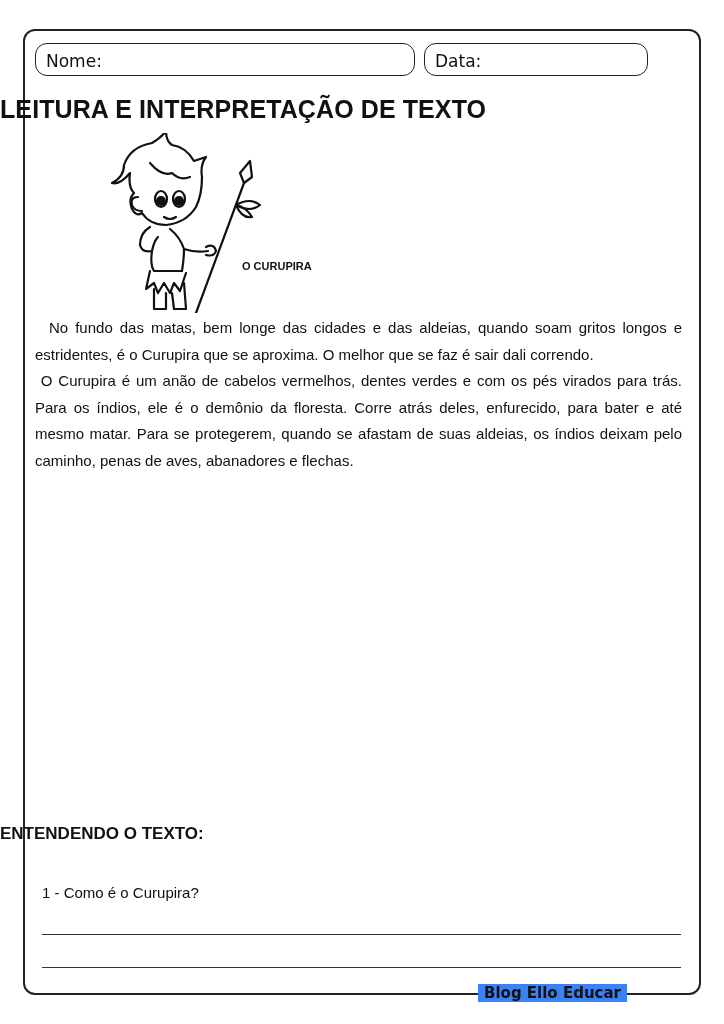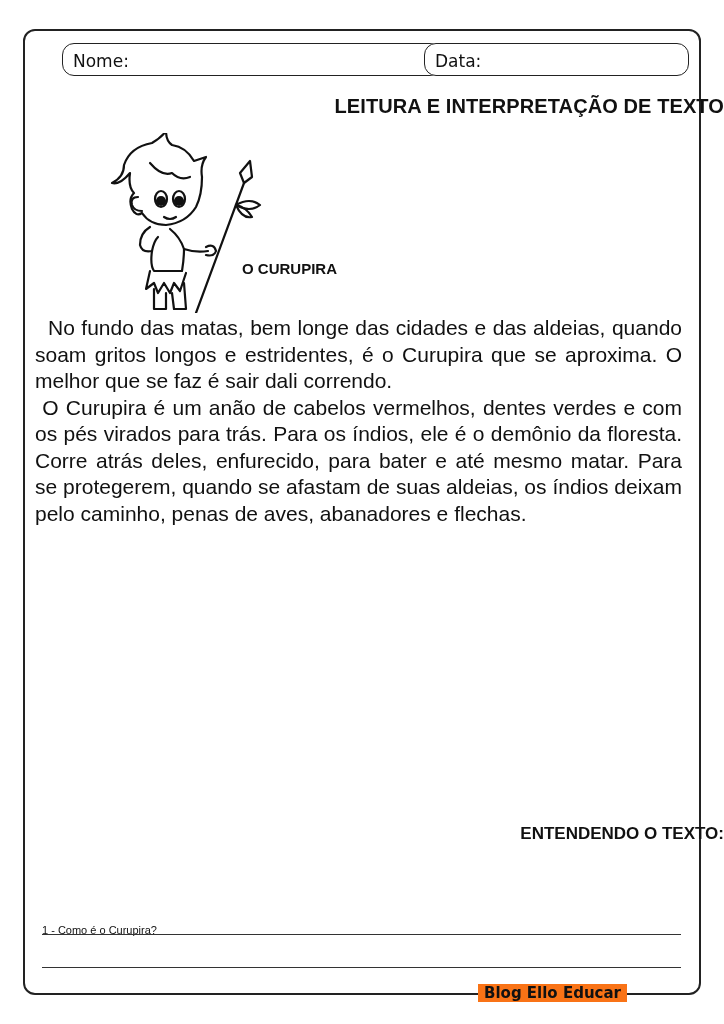--- a/index.html
+++ b/index.html
@@ -1,29 +1,29 @@
 <!DOCTYPE html>
 <html><head>
 <meta charset="utf-8">
 <style>
   html, body { margin:0; padding:0; background:#ffffff; }
   body { width:724px; height:1024px; position:relative; overflow:hidden; font-family:"Liberation Sans", sans-serif; color:#111; }
   .frame { position:absolute; left:23px; top:29px; width:678px; height:966px; border:2px solid #222; border-radius:12px; box-sizing:border-box; }
   .field { position:absolute; top:43px; height:33px; border:1.5px solid #222; border-radius:12px; box-sizing:border-box; font-family:"DejaVu Sans", sans-serif; font-size:17px; padding:7px 10px; background:#fff; }
-  .field.name { left:35px; width:380px;margin-left:27px; }
-  .field.date { left:424px; width:265px; }
-  .title { position:absolute; top:95px; left:0; width:724px; text-align:right; font-weight:bold; font-size:20px; letter-spacing:0.1px; }
+  .field.name { left:35px; width:380px; }
+  .field.date { left:424px; width:224px; }
+  .title { position:absolute; top:95px; left:0; width:724px; text-align:left; font-weight:bold; font-size:25px; letter-spacing:0.1px; }
   .illus { position:absolute; left:110px; top:133px; width:160px; height:180px; }
-  .subtitle { position:absolute; left:242px; top:260px; font-weight:bold; font-size:15px; }
-  .body-text { position:absolute; left:35px; top:315px; width:647px; font-size:21px; line-height:26.5px; text-align:justify; }
+  .subtitle { position:absolute; left:242px; top:260px; font-weight:bold; font-size:11px; }
+  .body-text { position:absolute; left:35px; top:315px; width:647px; font-size:15px; line-height:26.5px; text-align:justify; }
   .body-text p { margin:0; }
-  .section-title { position:absolute; top:824px; left:0; width:724px; text-align:right; font-weight:bold; font-size:17px; }
-  .question { position:absolute; left:42px; top:924px; font-size:11px; }
+  .section-title { position:absolute; top:824px; left:0; width:724px; text-align:left; font-weight:bold; font-size:17px; }
+  .question { position:absolute; left:42px; top:884px; font-size:15px; }
   .answer-line { position:absolute; left:42px; width:639px; height:0; border-top:1.3px solid #333; }
-  .footer { position:absolute; left:478px; top:984px; padding:0 6px; background:#f97316; font-family:"DejaVu Sans", sans-serif; font-weight:bold; font-size:15px; }
+  .footer { position:absolute; left:478px; top:984px; padding:0 6px; background:#3b82f6; font-family:"DejaVu Sans", sans-serif; font-weight:bold; font-size:15px; }
 </style>
 </head>
 <body>
 
 <div class="frame"></div>
 
 <div class="field name">
   <span>Nome:</span>
 </div>
 <div class="field date">

